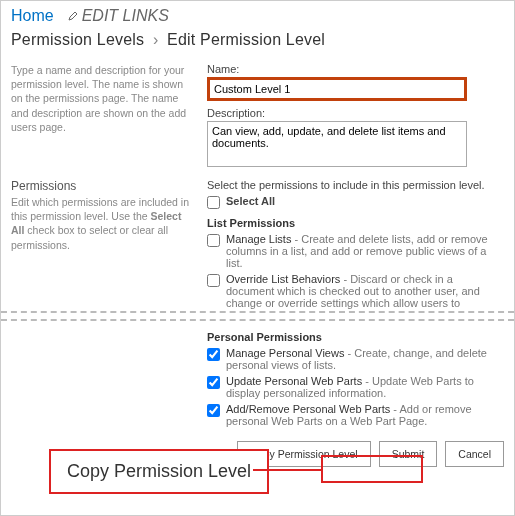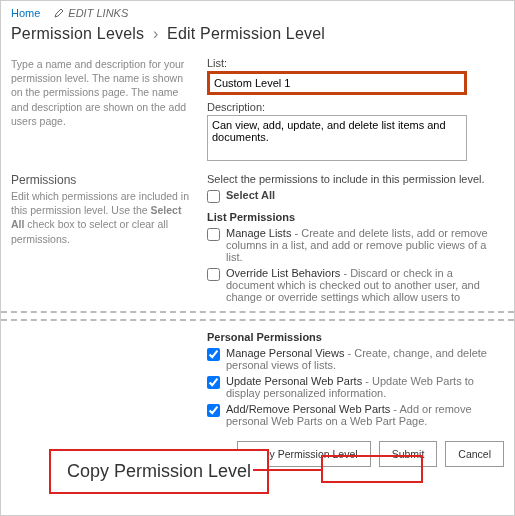--- a/index.html
+++ b/index.html
@@ -8,21 +8,21 @@
     font-family: "Segoe UI", Arial, sans-serif;
     font-size: 11px;
     color: #444;
     background: #fff;
     width: 515px;
     height: 516px;
     overflow: hidden;
     position: relative;
   }
   .page { border: 1px solid #ccc; width: 515px; height: 516px; padding: 6px 10px 10px 10px; position: relative; }
-  .topnav { display: flex; align-items: flex-end; gap: 14px; font-size: 11px; }
+  .topnav { display: flex; align-items: flex-end; gap: 14px; font-size: 16px; }
   .topnav a { color: #0072C6; text-decoration: none; }
   .editlinks { color: #666; display: flex; align-items: center; gap: 4px; font-style: italic; }
   .editlinks svg { width: 10px; height: 10px; }
   h1.pagetitle { font-weight: 200; font-size: 16px; color: #333; margin: 6px 0 14px 0; letter-spacing: 0.2px; }
   h1.pagetitle .sep { color: #888; margin: 0 4px; font-weight: 200; }
   .section { display: flex; gap: 18px; margin-bottom: 10px; }
   .leftcol { width: 178px; flex: 0 0 178px; }
   .leftcol .sectitle { color: #555; font-size: 12px; margin-bottom: 2px; }
   .leftcol .secdesc { color: #888; font-size: 10.5px; line-height: 1.35; }
   .rightcol { flex: 1; }
@@ -80,21 +80,21 @@
     <span>Permission Levels</span>
     <span class="sep">›</span>
     <span>Edit Permission Level</span>
   </h1>
 
   <div class="section">
     <div class="leftcol">
       <div class="secdesc">Type a name and description for your permission level.  The name is shown on the permissions page.  The name and description are shown on the add users page.</div>
     </div>
     <div class="rightcol">
-      <div class="fieldlabel">List:</div>
+      <div class="fieldlabel">Name:</div>
       <input type="text" class="tb" value="Custom Level 1" style="">
       <div style="height:6px"></div>
       <div class="fieldlabel">Description:</div>
       <textarea class="tb" style="">Can view, add, update, and delete list items and documents.</textarea>
     </div>
   </div>
 
   <div class="section">
     <div class="leftcol">
       <div class="sectitle">Permissions</div>

